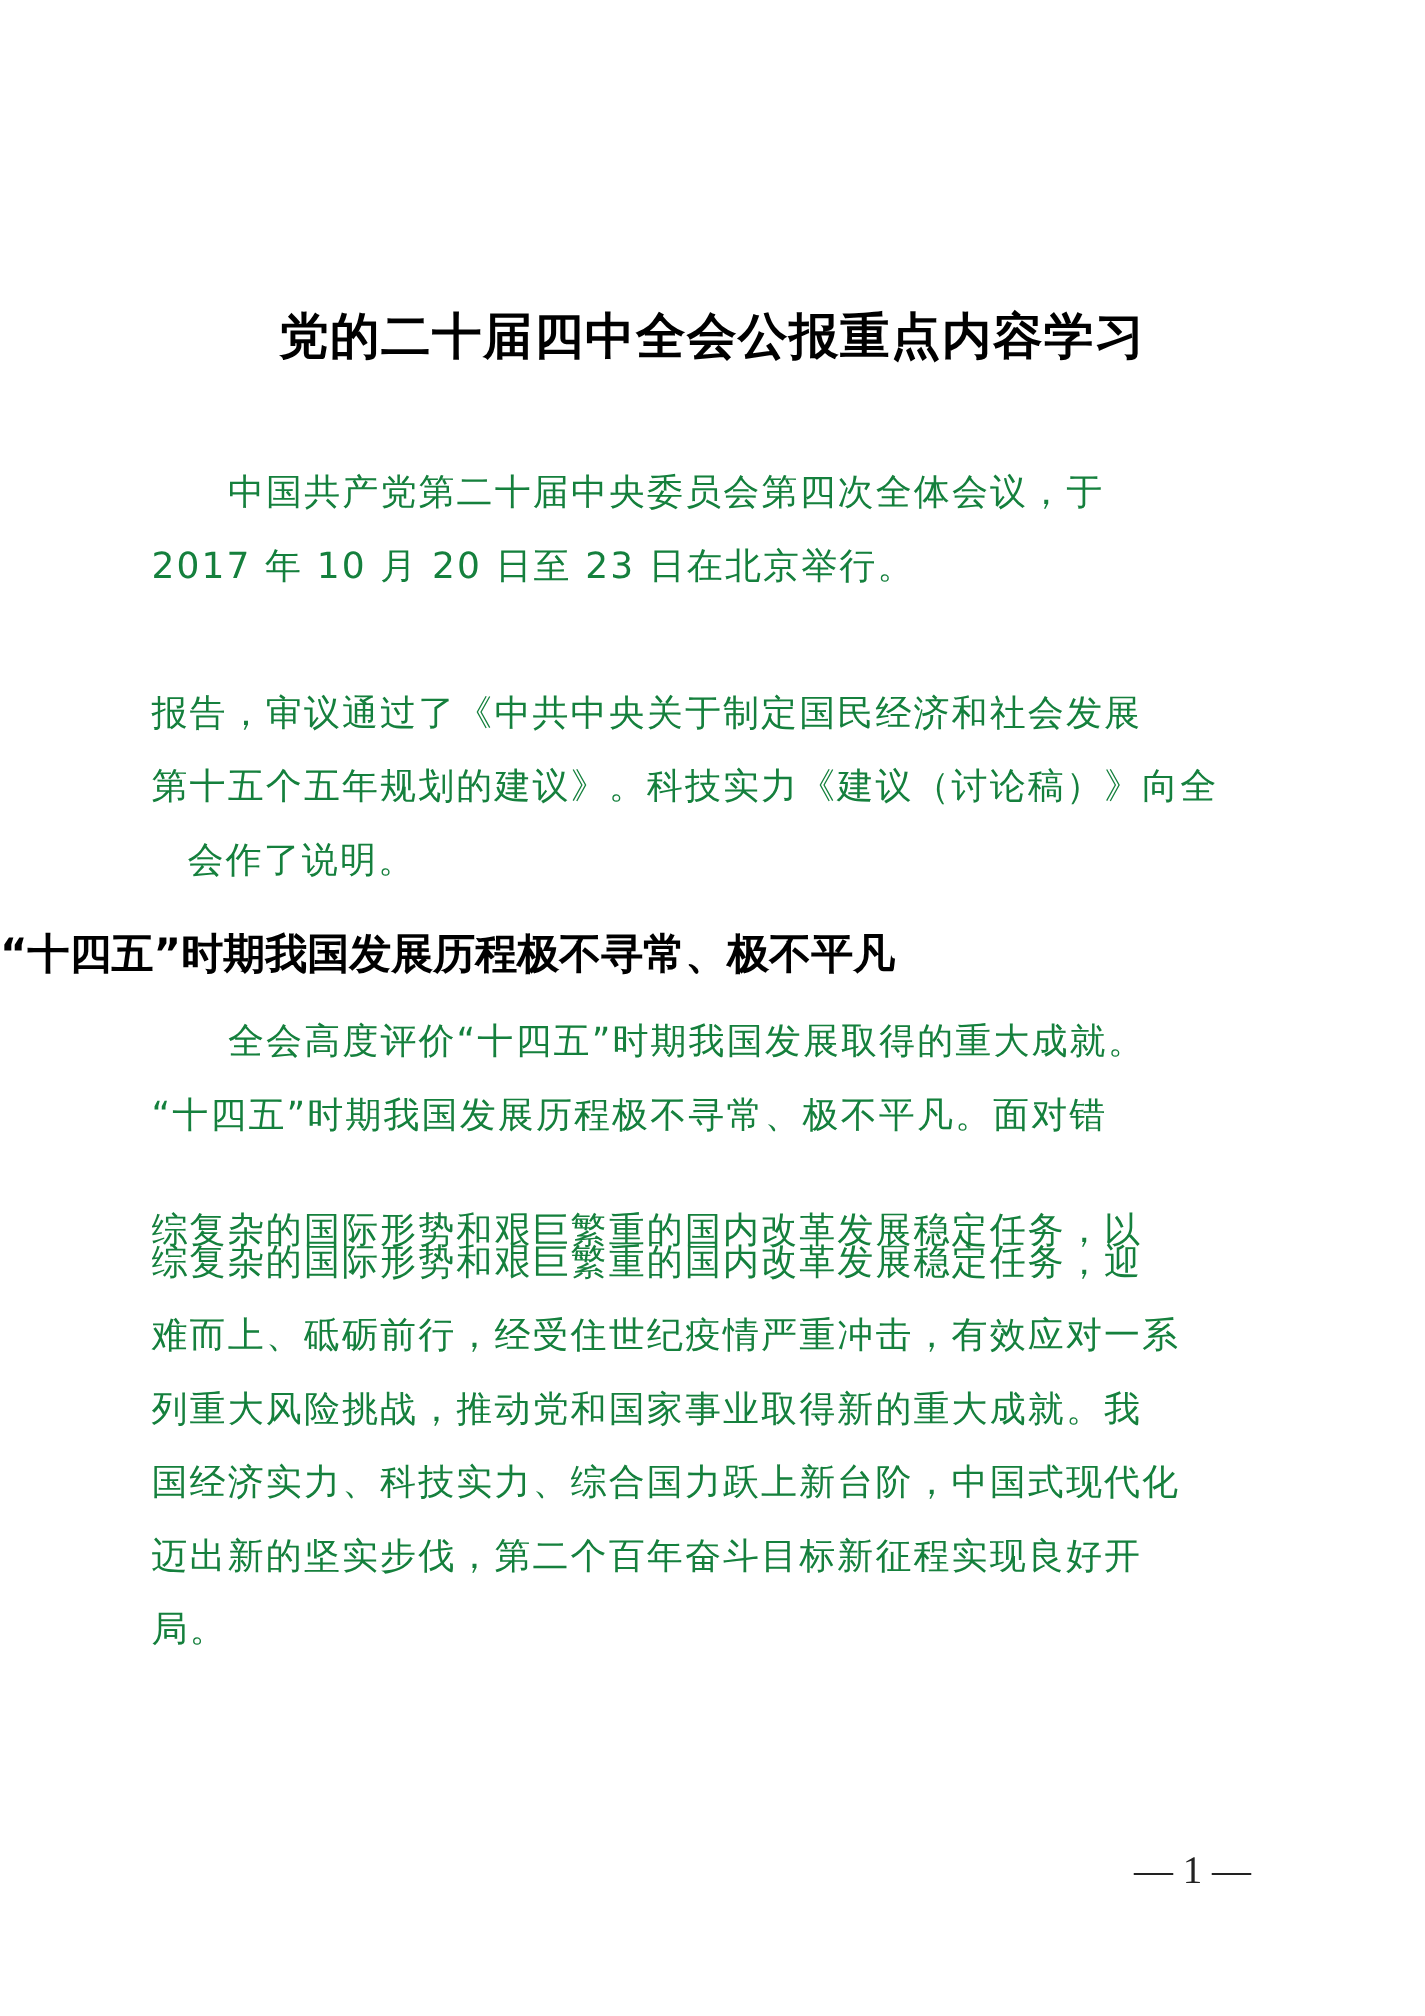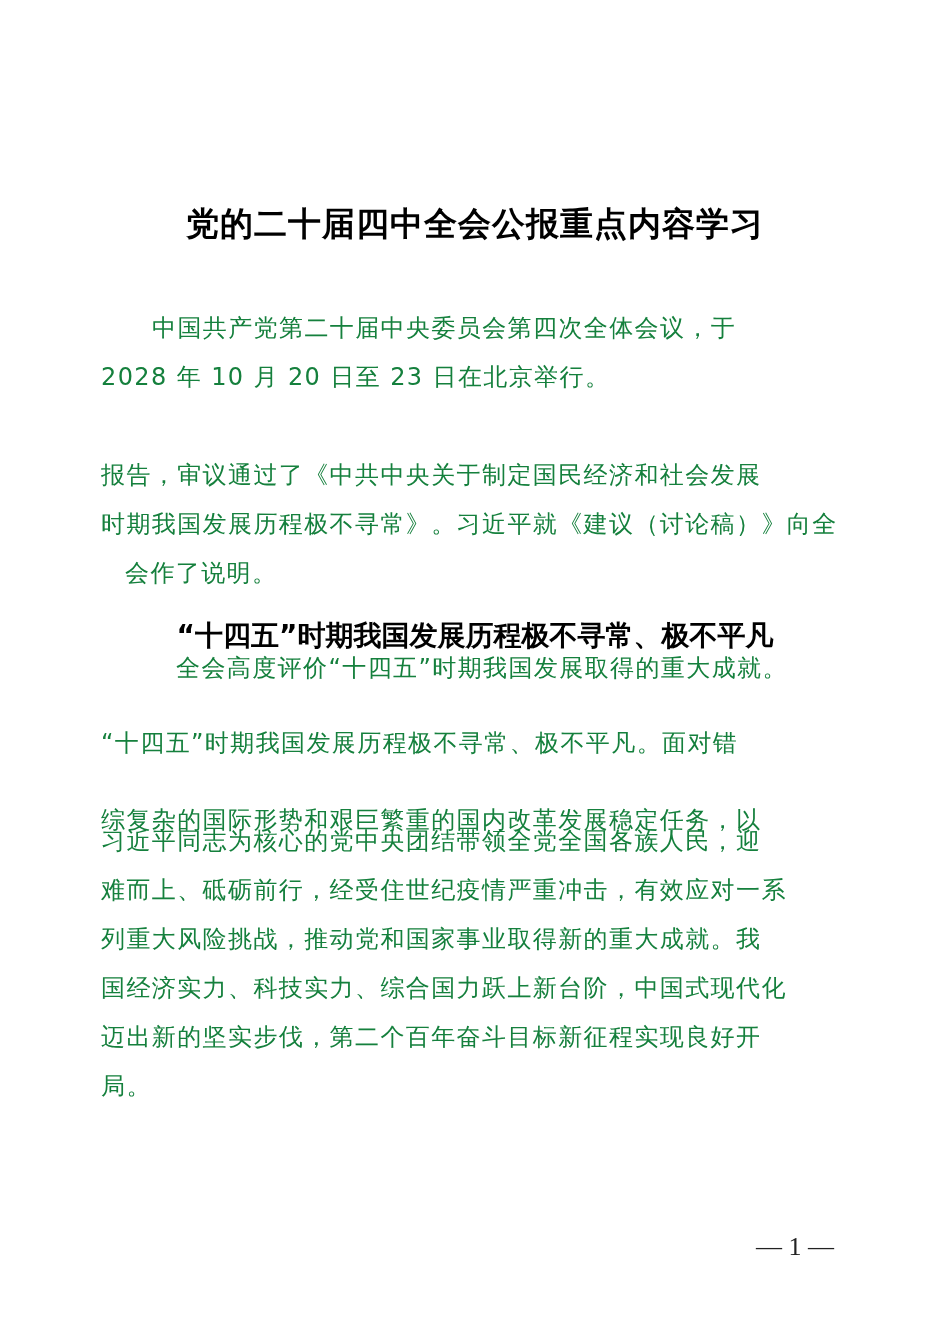--- a/index.html
+++ b/index.html
@@ -13,50 +13,50 @@
       line-height: 48px;
     }
     .line {
       position: absolute; left: 101px; width: 760px;
       font-family: "DejaVu Sans", "Liberation Sans", sans-serif;
       font-size: 24px; color: #15803d; line-height: 40px; white-space: nowrap;
       letter-spacing: 1.4px;
     }
     .indent { left: 152px; }
     .heading {
-      position: absolute; left: 0; width: 950px; text-align: center;
+      position: absolute; left: 0; width: 950px; 
       font-family: "DejaVu Sans", "Liberation Sans", sans-serif;
       font-weight: bold; font-size: 28px; color: #000; line-height: 40px;
       letter-spacing: 0px;
     }
     .pagenum {
       position: absolute; top: 1232px; left: 740px; width: 110px;
       text-align: center; font-family: "Liberation Serif", serif;
       font-size: 26px; color: #222;
     }
   </style>
 </head>
 <body>
 
 <div class="page">
   <div class="title">党的二十届四中全会公报重点内容学习</div>
 
   <div class="line indent" style="top:308px;">中国共产党第二十届中央委员会第四次全体会议，于</div>
-  <div class="line" style="top:357px;">2028 年 10 月 20 日至 23 日在北京举行。</div>
+  <div class="line" style="top:357px;">2017 年 10 月 20 日至 23 日在北京举行。</div>
 
   <div class="line" style="top:455px;">报告，审议通过了《中共中央关于制定国民经济和社会发展</div>
-  <div class="line" style="top:504px;">时期我国发展历程极不寻常》。习近平就《建议（讨论稿）》向全</div>
+  <div class="line" style="top:504px;">第十五个五年规划的建议》。科技实力《建议（讨论稿）》向全</div>
   <div class="line" style="top:553px;margin-left:24px;">会作了说明。</div>
 
   <div class="heading" style="top:616px;">“十四五”时期我国发展历程极不寻常、极不平凡</div>
 
-  <div class="line indent" style="top:648px;margin-left:24px;">全会高度评价“十四五”时期我国发展取得的重大成就。</div>
+  <div class="line indent" style="top:674px;">全会高度评价“十四五”时期我国发展取得的重大成就。</div>
   <div class="line" style="top:723px;">“十四五”时期我国发展历程极不寻常、极不平凡。面对错</div>
   <div class="line" style="top:800px;">综复杂的国际形势和艰巨繁重的国内改革发展稳定任务，以</div>
-  <div class="line" style="top:821px;">习近平同志为核心的党中央团结带领全党全国各族人民，迎</div>
+  <div class="line" style="top:821px;">综复杂的国际形势和艰巨繁重的国内改革发展稳定任务，迎</div>
   <div class="line" style="top:870px;">难而上、砥砺前行，经受住世纪疫情严重冲击，有效应对一系</div>
   <div class="line" style="top:919px;">列重大风险挑战，推动党和国家事业取得新的重大成就。我</div>
   <div class="line" style="top:1017px;">迈出新的坚实步伐，第二个百年奋斗目标新征程实现良好开</div>
   <div class="line" style="top:968px;">国经济实力、科技实力、综合国力跃上新台阶，中国式现代化</div>
   <div class="line" style="top:1066px;">局。</div>
 
   <div class="pagenum">— 1 —</div>
 </div>
 
 </body></html>

